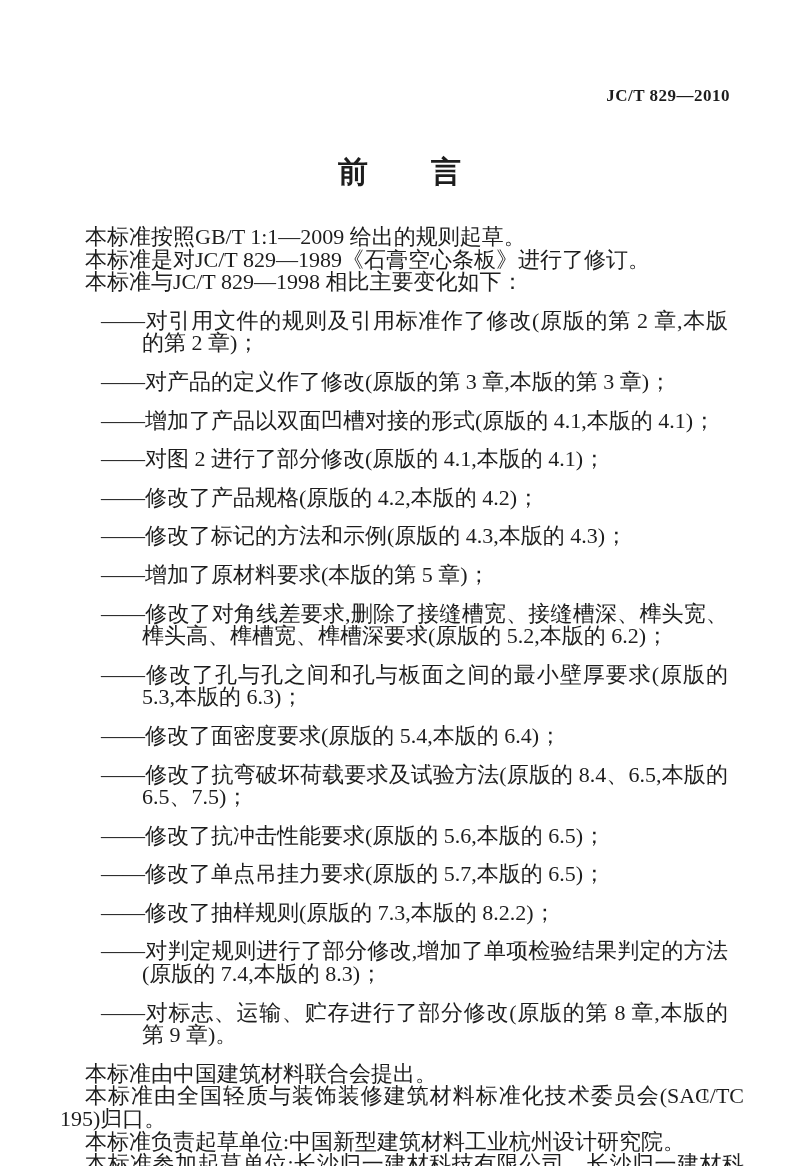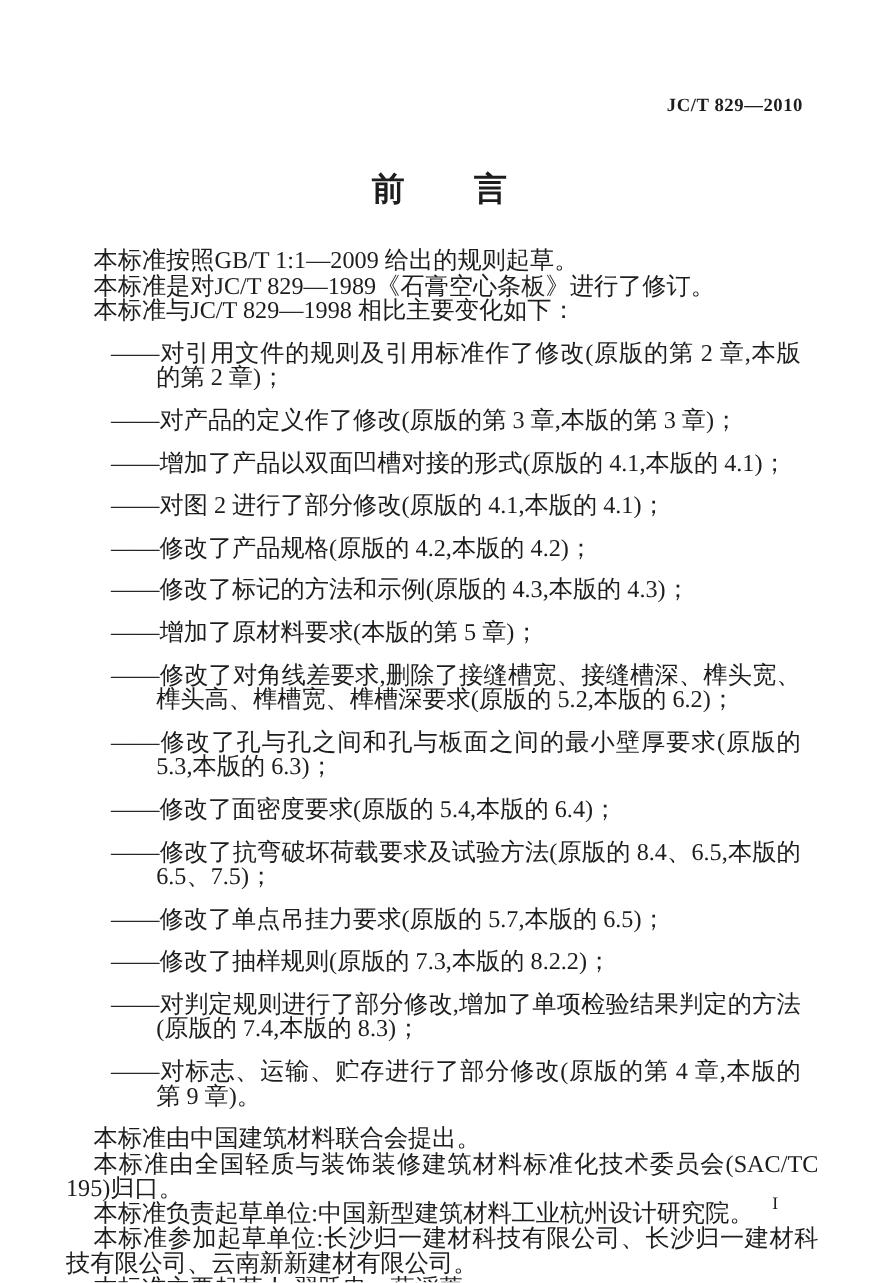--- a/index.html
+++ b/index.html
@@ -82,24 +82,25 @@
     <p class="change-item">——对产品的定义作了修改(原版的第 3 章,本版的第 3 章)；</p>
     <p class="change-item">——增加了产品以双面凹槽对接的形式(原版的 4.1,本版的 4.1)；</p>
     <p class="change-item">——对图 2 进行了部分修改(原版的 4.1,本版的 4.1)；</p>
     <p class="change-item">——修改了产品规格(原版的 4.2,本版的 4.2)；</p>
     <p class="change-item">——修改了标记的方法和示例(原版的 4.3,本版的 4.3)；</p>
     <p class="change-item">——增加了原材料要求(本版的第 5 章)；</p>
     <p class="change-item">——修改了对角线差要求,删除了接缝槽宽、接缝槽深、榫头宽、榫头高、榫槽宽、榫槽深要求(原版的 5.2,本版的 6.2)；</p>
     <p class="change-item">——修改了孔与孔之间和孔与板面之间的最小壁厚要求(原版的 5.3,本版的 6.3)；</p>
     <p class="change-item">——修改了面密度要求(原版的 5.4,本版的 6.4)；</p>
     <p class="change-item">——修改了抗弯破坏荷载要求及试验方法(原版的 8.4、6.5,本版的 6.5、7.5)；</p>
+    <p class="change-item">——修改了抗冲击性能要求(原版的 5.6,本版的 6.5)；</p>
     <p class="change-item">——修改了单点吊挂力要求(原版的 5.7,本版的 6.5)；</p>
     <p class="change-item">——修改了抽样规则(原版的 7.3,本版的 8.2.2)；</p>
     <p class="change-item">——对判定规则进行了部分修改,增加了单项检验结果判定的方法(原版的 7.4,本版的 8.3)；</p>
-    <p class="change-item">——对标志、运输、贮存进行了部分修改(原版的第 4 章,本版的第 9 章)。</p>
+    <p class="change-item">——对标志、运输、贮存进行了部分修改(原版的第 8 章,本版的第 9 章)。</p>
 
     <p class="para">本标准由中国建筑材料联合会提出。</p>
     <p class="para">本标准由全国轻质与装饰装修建筑材料标准化技术委员会(SAC/TC 195)归口。</p>
     <p class="para">本标准负责起草单位:中国新型建筑材料工业杭州设计研究院。</p>
     <p class="para">本标准参加起草单位:长沙归一建材科技有限公司、长沙归一建材科技有限公司、云南新新建材有限公司。</p>
     <p class="para">本标准主要起草人:翟跃忠、薛滔菁。</p>
     <p class="para">本标准于 1991 年首次发布。</p>
 
   </div>
 

